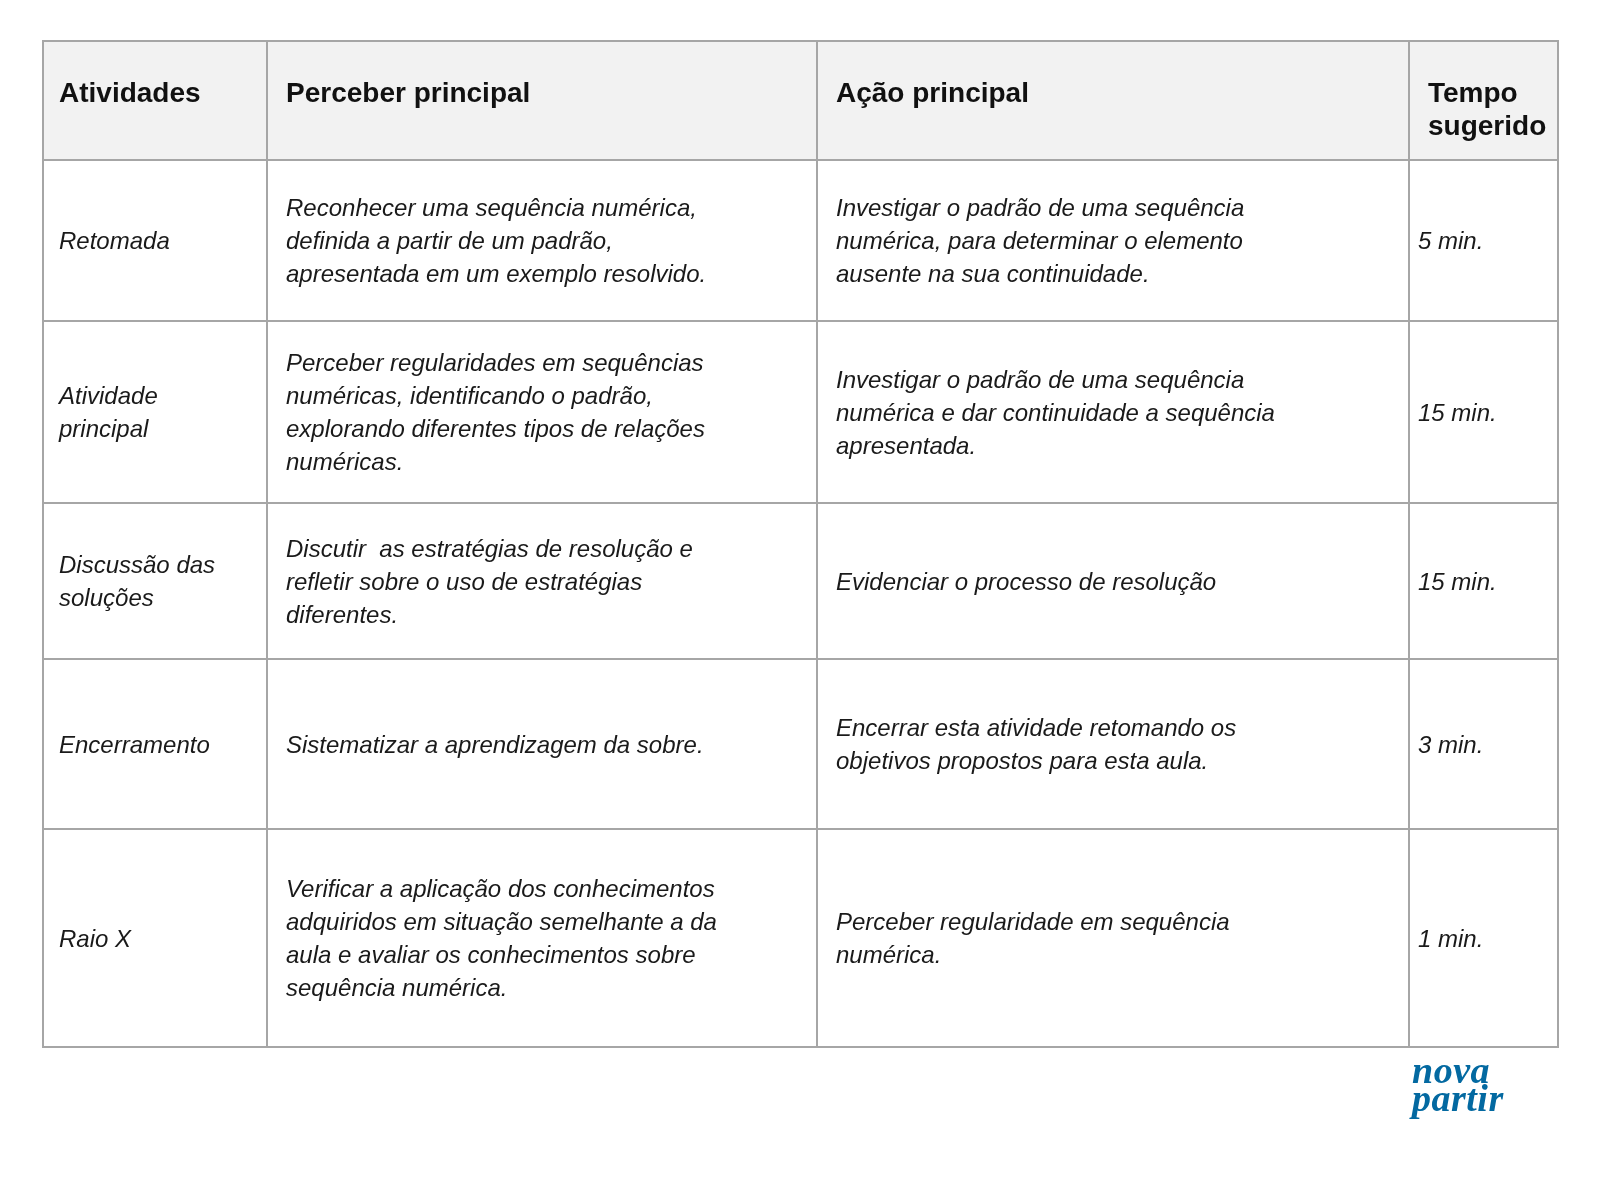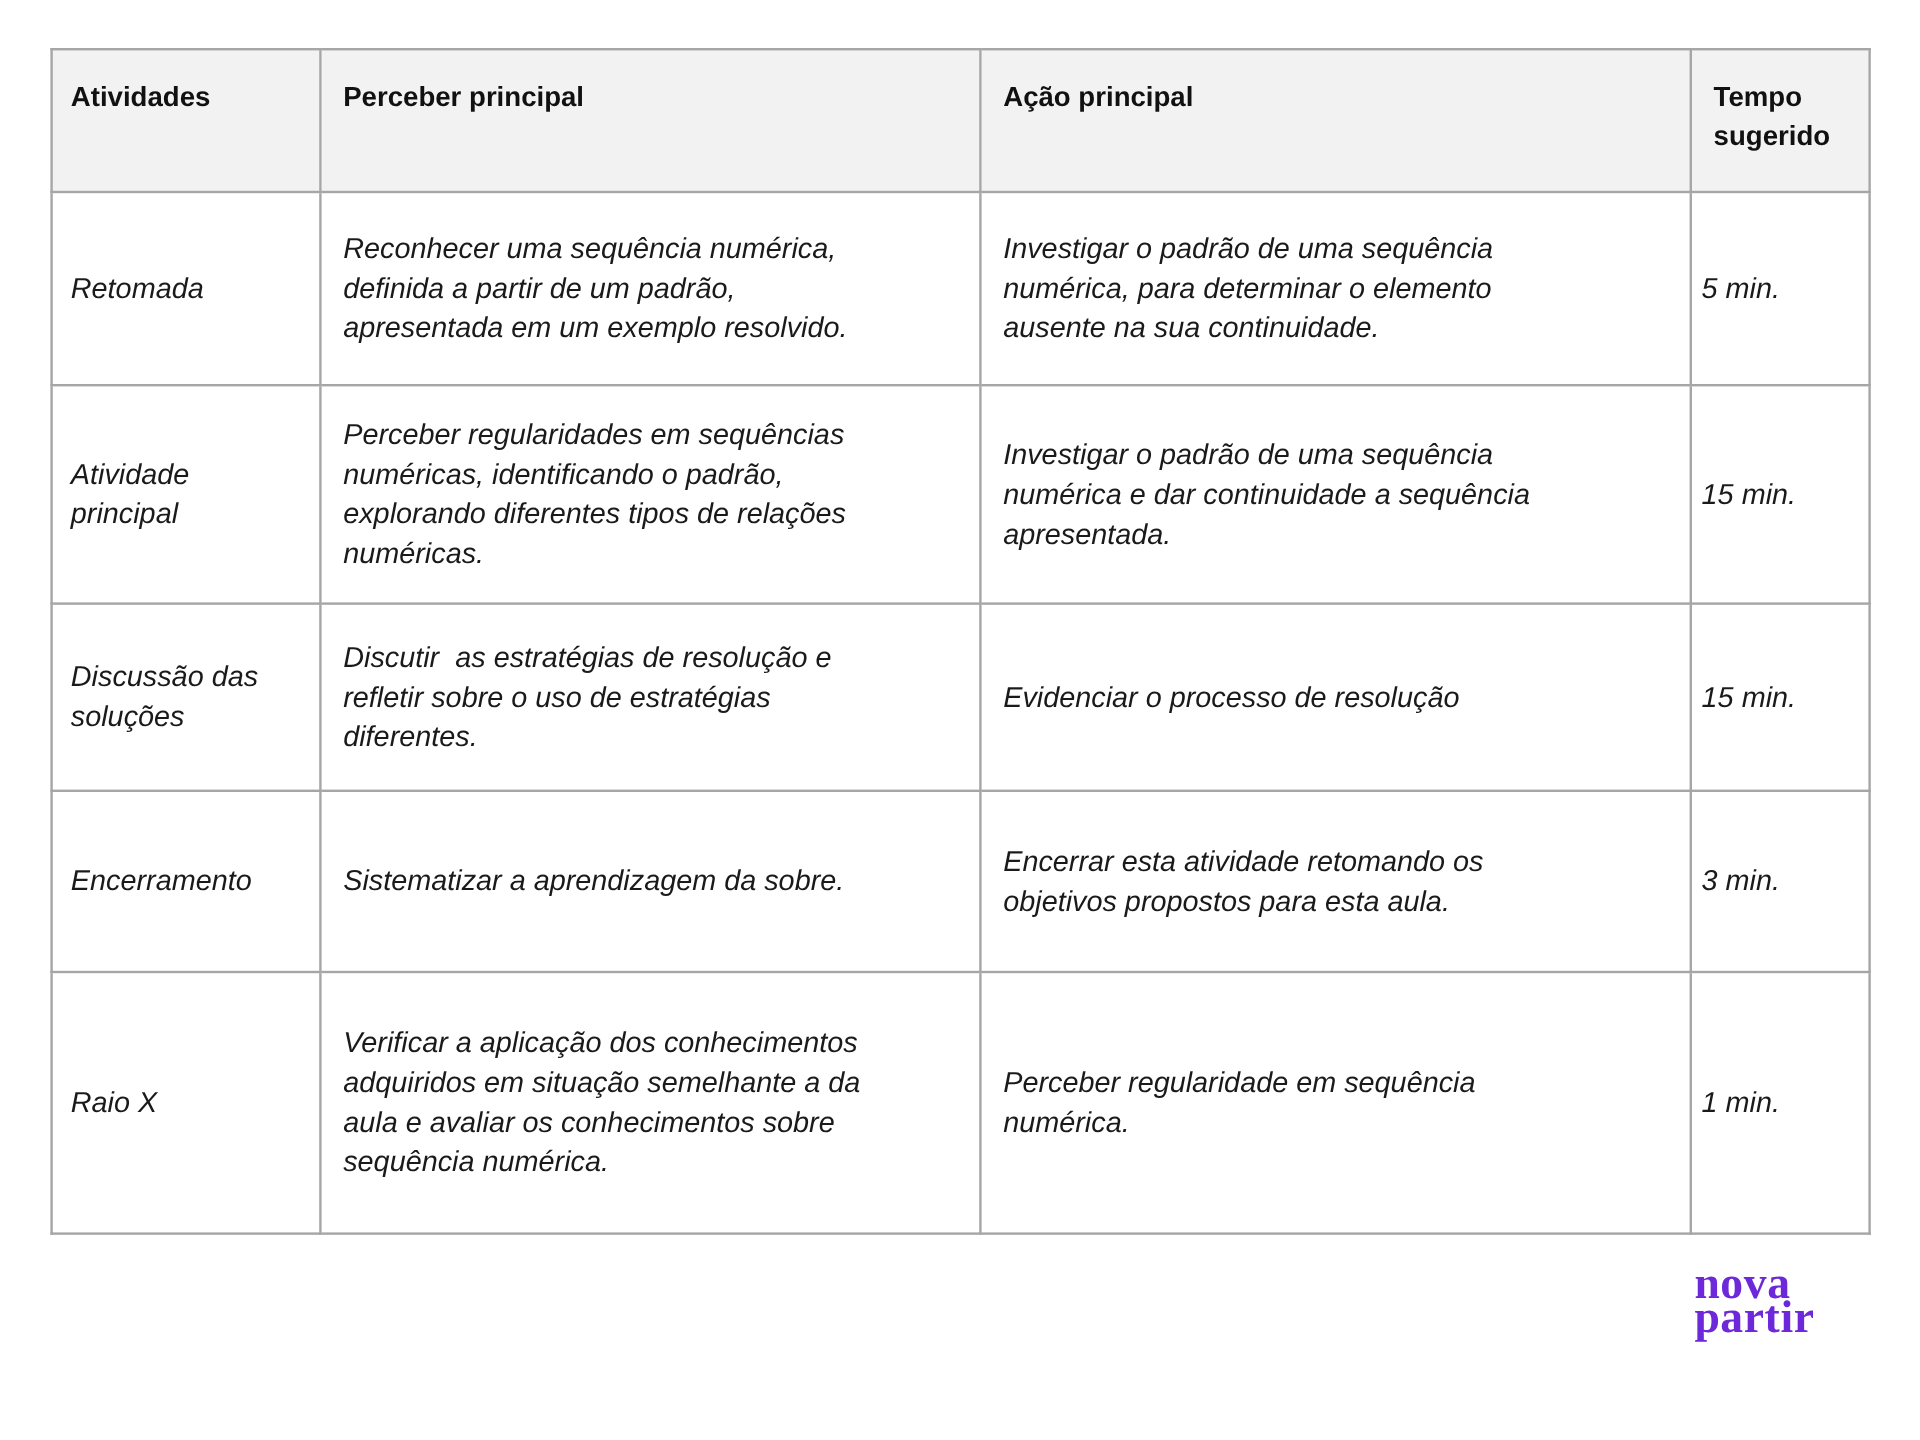--- a/index.html
+++ b/index.html
@@ -29,23 +29,23 @@
     font-size: 24px;
     line-height: 33px;
     text-align: left;
     white-space: pre-wrap;
     overflow: hidden;
   }
   .lesson-table th {
     background: #f2f2f2;
     vertical-align: top;
     font-weight: bold;
-    font-size: 23px;
+    font-size: 28px;
     color: #111111;
-    padding: 22px 8px 8px 18px;
+    padding: 34px 8px 8px 18px;
   }
   .lesson-table td {
     vertical-align: middle;
     font-weight: normal;
     padding: 10px 10px 10px 18px;
     font-style: italic;
   }
   .lesson-table th.col-activity,
   .lesson-table td.col-activity {
     padding-left: 15px;
@@ -55,34 +55,35 @@
   }
   col.c-activity  { width: 224px; }
   col.c-objective { width: 550px; }
   col.c-action    { width: 592px; }
   col.c-time      { width: 149px; }
 
   tr.r-head { height: 119px; }
   tr.r-0 { height: 161px; }
   tr.r-1 { height: 182px; }
   tr.r-2 { height: 156px; }
-  tr.r-3 { height: 151px; }
+  tr.r-3 { height: 170px; }
   tr.r-4 { height: 218px; }
 
   .brand-logo {
     position: absolute;
     left: 1412px;
     top: 1056px;
     font-family: "Liberation Serif", "DejaVu Serif", serif;
     font-weight: bold;
     font-size: 38px;
     line-height: 28px;
     letter-spacing: 0.5px;
-    color: #6d28d9;
+    color: #0369a1;
     user-select: none;
+    font-style: italic;
   }
   .brand-logo .logo-line { display: block; }
 </style>
 </head>
 <body>
 
 <table class="lesson-table">
   <colgroup>
     <col class="c-activity">
     <col class="c-objective">

